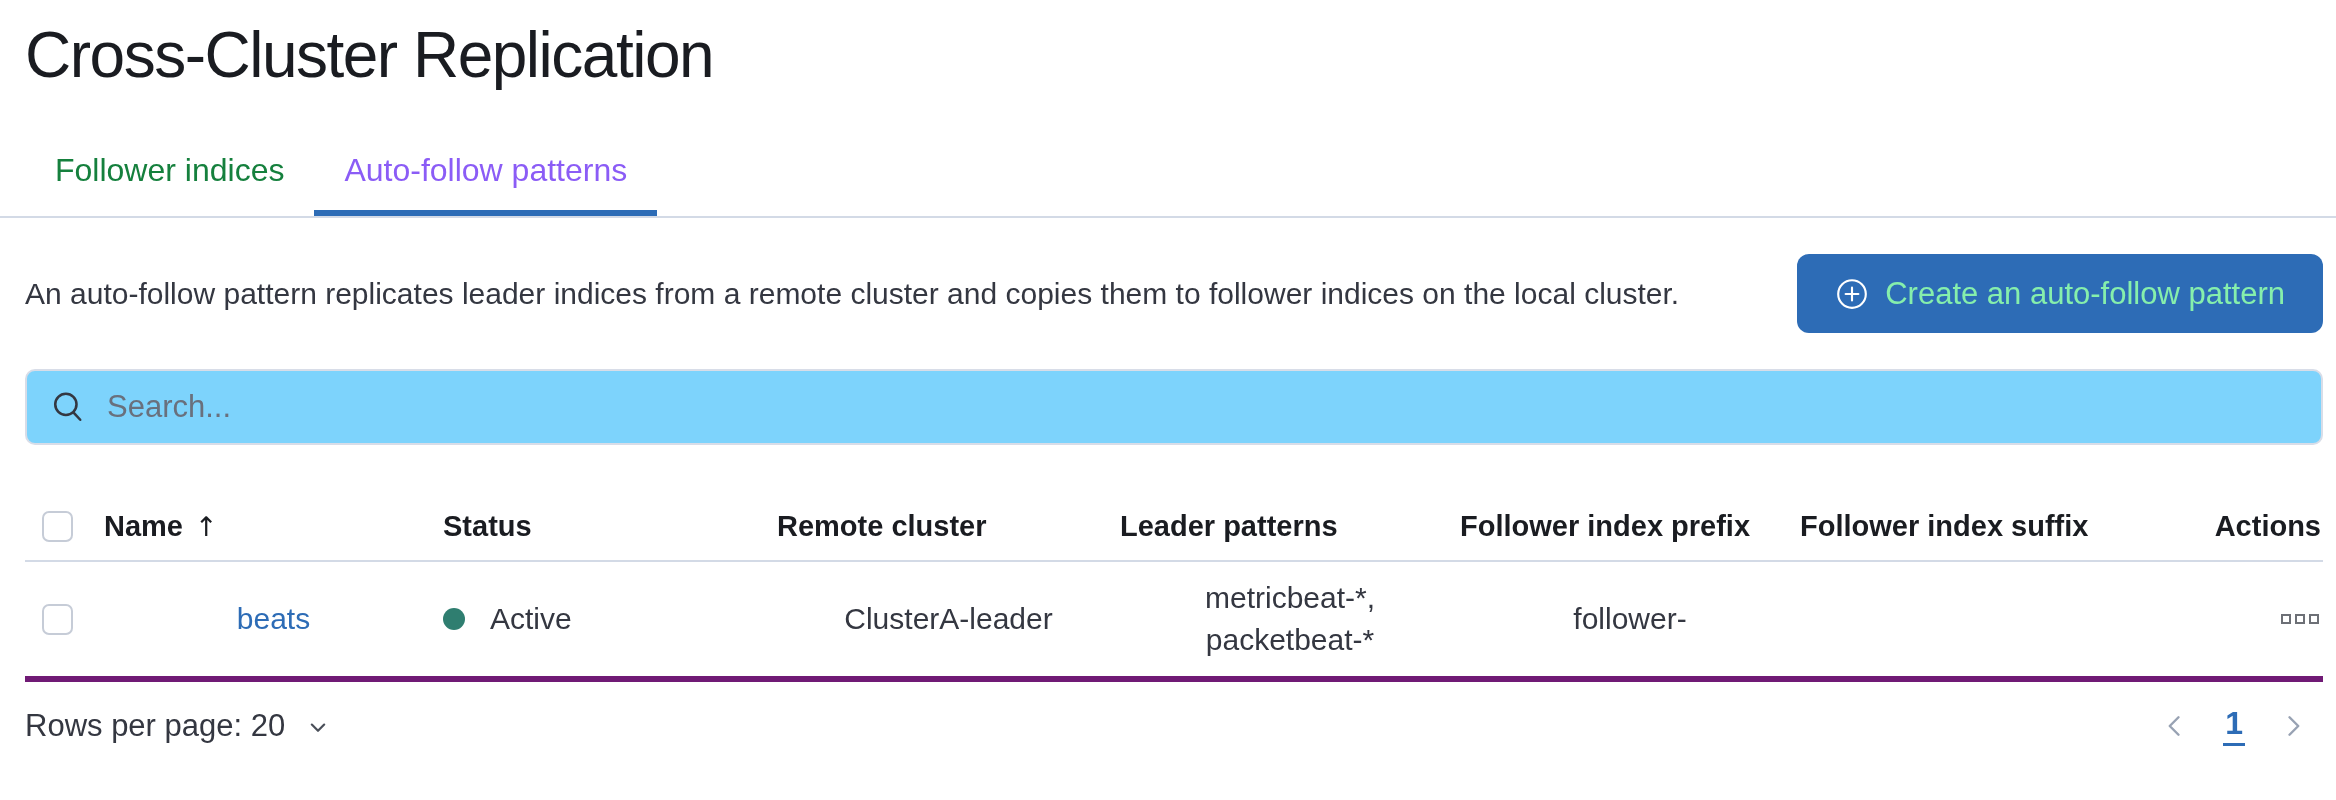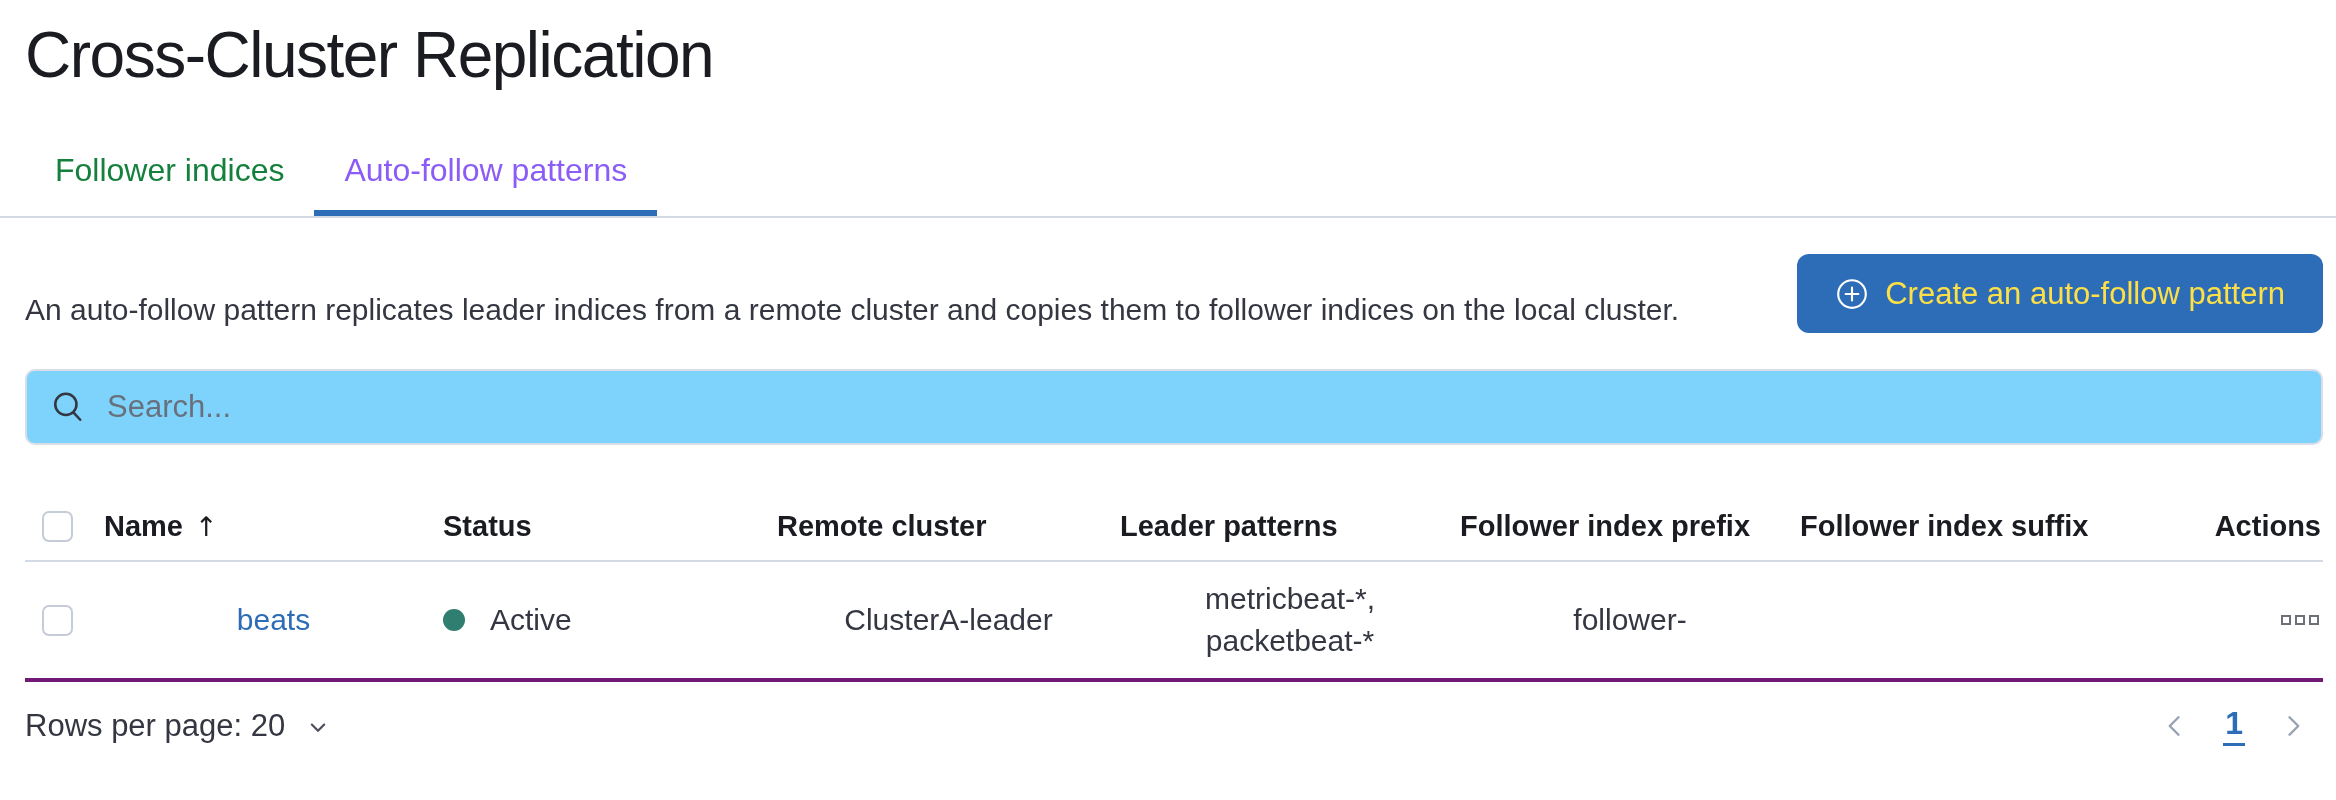--- a/index.html
+++ b/index.html
@@ -40,40 +40,40 @@
     white-space: nowrap;
   }
   .tab.selected {
     color: #8b5cf6;
     box-shadow: inset 0 -6px 0 #2d6cb6;
   }
 
   
   .intro-row {
     display: flex;
-    align-items: flex-end;
+    align-items: center;
     margin-top: 36px;
     gap: 40px;
   }
   .intro-description {
     font-size: 30px;
     line-height: 46px;
     color: #343741;
     max-width: 1730px;
     flex: 1 1 auto;
     padding-right: 40px;
   }
   .create-button {
     flex: 0 0 auto;
     margin-left: auto;
     display: flex;
     align-items: center;
     gap: 16px;
     background: #2d6cb6;
-    color: #fde047;
+    color: #86efac;
     border: none;
     border-radius: 12px;
     height: 79px;
     padding: 0 38px;
     font-size: 31px;
     font-family: inherit;
     cursor: pointer;
     white-space: nowrap;
   }
 
@@ -107,21 +107,21 @@
     display: grid;
     grid-template-columns: 79px 339px 334px 343px 340px 340px 340px 1fr;
     align-items: center;
   }
   .thead {
     height: 70px;
     border-bottom: 2px solid #d3dae6;
   }
   .trow {
     min-height: 120px;
-    border-bottom: 4px solid #701a75;
+    border-bottom: 6px solid #701a75;
   }
   .th {
     font-size: 29px;
     font-weight: 700;
     color: #1a1c21;
     display: flex;
     align-items: center;
     white-space: nowrap;
   }
   .th.actions, .td.actions { justify-content: flex-end; display: flex; padding-right: 2px; }

